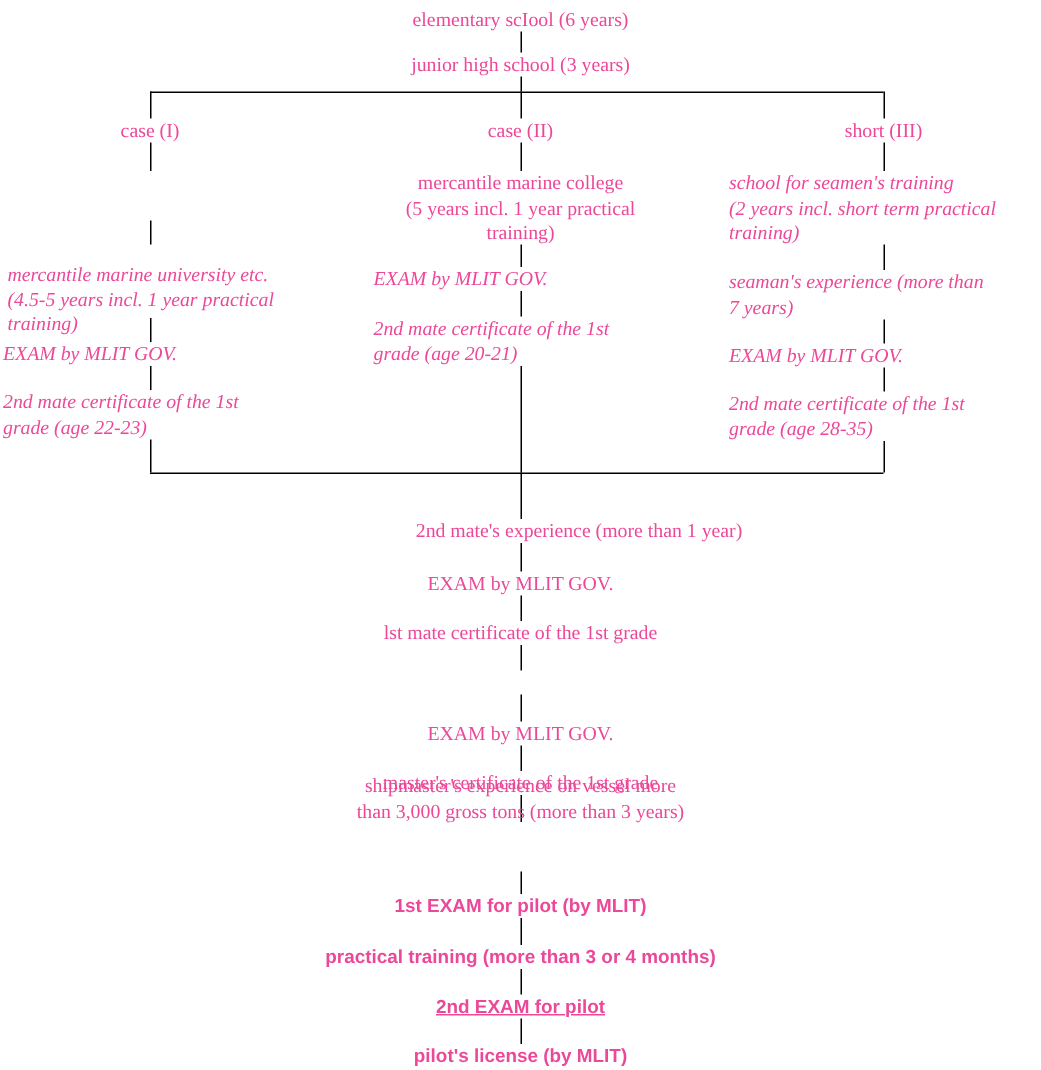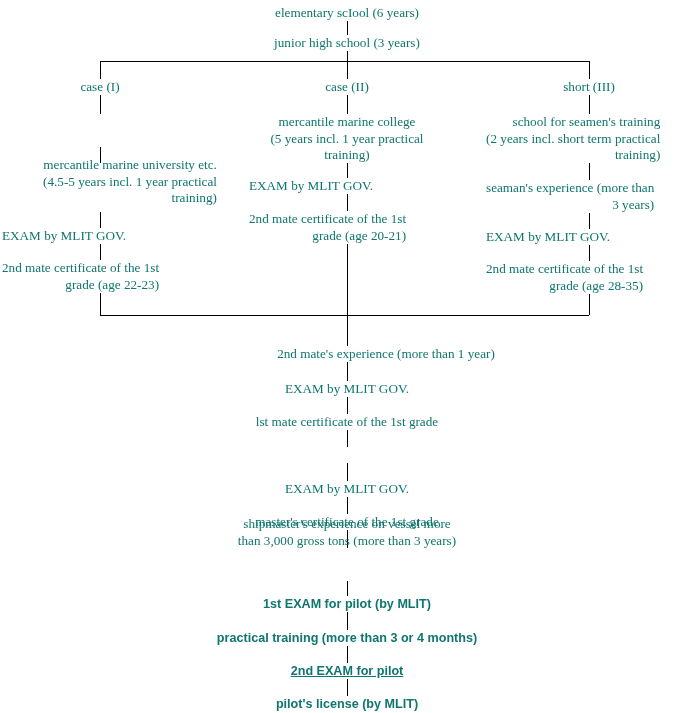--- a/index.html
+++ b/index.html
@@ -15,28 +15,29 @@
     position: relative;
     width: 694px;
     height: 713px;
     overflow: hidden;
   }
   .txt {
     position: absolute;
     font-size: 13.2px;
     line-height: 16.5px;
     white-space: pre;
-    color: #0f766e;
+    color: #ec4899;
   }
   .center {
     text-align: center;
     transform: translateX(-50%);
   }
   .left {
-    text-align: right;
+    text-align: left;
+    font-style: italic;
   }
   .bold {
     font-family: "Liberation Sans", sans-serif;
     font-weight: bold;
     font-size: 12.6px;
   }
   .vline {
     position: absolute;
     width: 1px;
     background: #000;
@@ -81,37 +82,37 @@
     <div class="vline" style="left: 347px; top: 612px; height: 18px;"></div>
     <div class="vline" style="left: 347px; top: 646px; height: 17px;"></div>
     <div class="vline" style="left: 347px; top: 679px; height: 17px;"></div>
     <div class="hline" style="left: 100px; top: 61px; width: 489px;"></div>
     <div class="hline" style="left: 100px; top: 315px; width: 489px;"></div>
     <div class="txt center" style="left: 347px; top: 5px;">elementary scIool (6 years)</div>
     <div class="txt center" style="left: 347px; top: 35px;">junior high school (3 years)</div>
     <div class="txt center" style="left: 100px; top: 79px;">case (I)</div>
     <div class="txt center" style="left: 347px; top: 79px;">case (II)</div>
     <div class="txt center" style="left: 589px; top: 79px;">short (III)</div>
-    <div class="txt left" style="left: 5px; top: 157px; margin-left: 38px;">mercantile marine university etc.
+    <div class="txt left" style="left: 5px; top: 175px;">mercantile marine university etc.
 (4.5-5 years incl. 1 year practical
 training)</div>
     <div class="txt left" style="left: 2px; top: 228px;">EXAM by MLIT GOV.</div>
     <div class="txt left" style="left: 2px; top: 260px;">2nd mate certificate of the 1st
 grade (age 22-23)</div>
     <div class="txt center" style="left: 347px; top: 114px;">mercantile marine college
 (5 years incl. 1 year practical
 training)</div>
     <div class="txt left" style="left: 249px; top: 178px;">EXAM by MLIT GOV.</div>
     <div class="txt left" style="left: 249px; top: 211px;">2nd mate certificate of the 1st
 grade (age 20-21)</div>
     <div class="txt left" style="left: 486px; top: 114px;">school for seamen's training
 (2 years incl. short term practical
 training)</div>
     <div class="txt left" style="left: 486px; top: 180px;">seaman's experience (more than
-3 years)</div>
+7 years)</div>
     <div class="txt left" style="left: 486px; top: 229px;">EXAM by MLIT GOV.</div>
     <div class="txt left" style="left: 486px; top: 261px;">2nd mate certificate of the 1st
 grade (age 28-35)</div>
     <div class="txt center" style="left: 347px; top: 346px; margin-left: 39px;">2nd mate's experience (more than 1 year)</div>
     <div class="txt center" style="left: 347px; top: 381px;">EXAM by MLIT GOV.</div>
     <div class="txt center" style="left: 347px; top: 414px;">lst mate certificate of the 1st grade</div>
     <div class="txt center" style="left: 347px; top: 481px;">EXAM by MLIT GOV.</div>
     <div class="txt center" style="left: 347px; top: 514px;">master's certificate of the 1st grade</div>
     <div class="txt center" style="left: 347px; top: 516px;">shipmaster's experience on vessel more
 than 3,000 gross tons (more than 3 years)</div>

